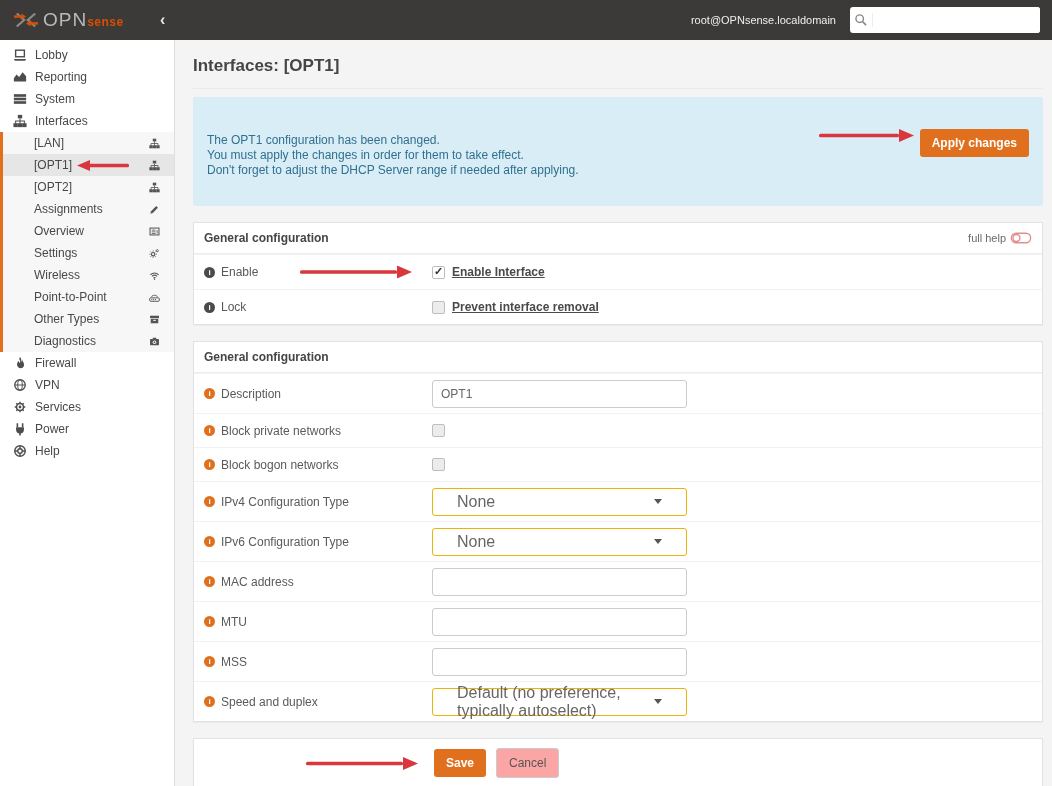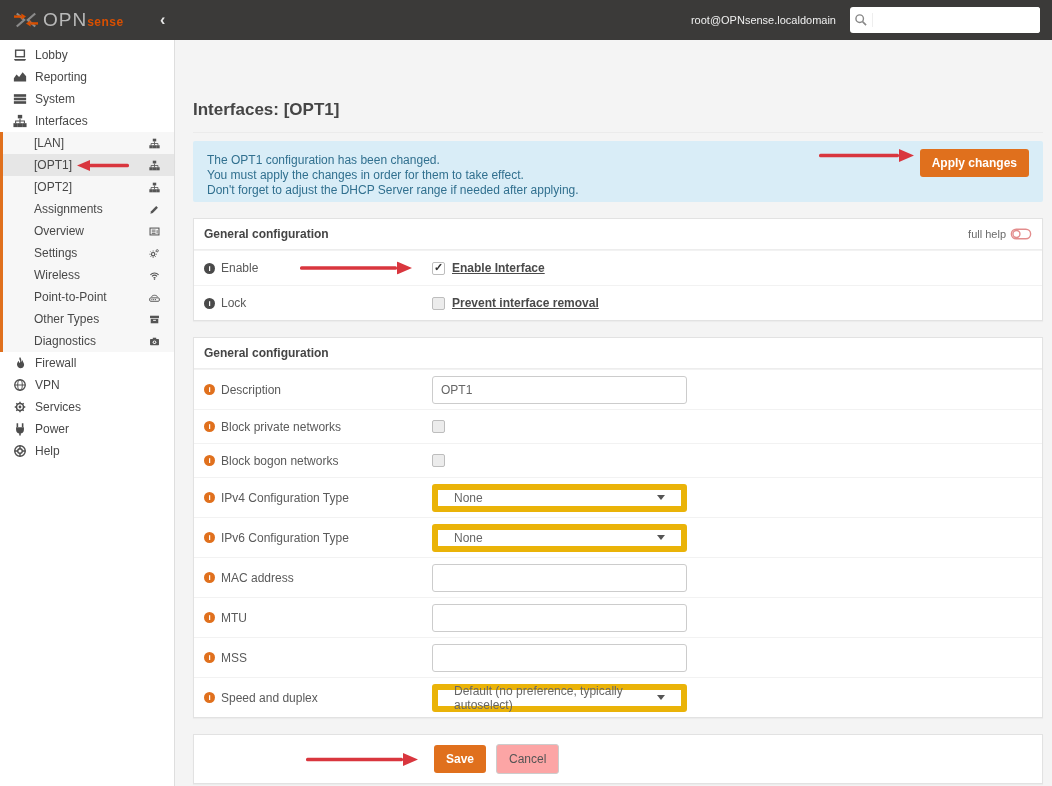--- a/index.html
+++ b/index.html
@@ -21,26 +21,26 @@
   
   .wrap { display:flex; height:746px; }
   .sidebar { width:175px; background:#fff; border-right:1px solid #dedede; padding-top:4px; font-size:12px; color:#484848; }
   .snav-item { display:flex; align-items:center; height:22px; padding:0 12px; cursor:pointer; }
   .snav-item .licon { width:15px; margin-right:8px; display:flex; justify-content:center; }
   .submenu { background:#f7f7f7; border-left:3px solid #e0701d; }
   .snav-sub { display:flex; align-items:center; height:22px; padding:0 14px 0 31px; cursor:pointer; }
   .snav-sub.active { background:#e6e6e6; }
   .snav-sub .sub-label { flex:none; }
   .snav-sub .ricon { margin-left:auto; display:flex; }
-  .content { flex:1; padding:0 9px 0 18px; overflow:hidden;margin-top:44px; }
+  .content { flex:1; padding:0 9px 0 18px; overflow:hidden; }
   
   .page-title-band { padding:16px 0 12px 0; border-bottom:1px solid #ebebeb; }
   .page-title { font-size:17px; font-weight:bold; color:#454545; }
   
-  .alert { margin-top:8px; background:#d9edf7; border-radius:2px; padding:4px 14px; display:flex; }
+  .alert { margin-top:8px; background:#d9edf7; border-radius:2px; padding:28px 14px; display:flex; }
   .alert-text { flex:1; font-size:12px; color:#31708f; line-height:15px; padding-top:8px; }
   .alert-side { display:flex; align-items:flex-start; padding-top:4px; }
   .btn { display:inline-block; border:none; border-radius:3px; font-size:12px; font-weight:bold;
     padding:7px 12px; cursor:pointer; font-family:"Liberation Sans",sans-serif; }
   .btn-primary { background:#e0701d; color:#fff; }
   .btn-default { background:#fca5a5; color:#555; border:1px solid #ccc; font-weight:normal; }
   
   .panel { background:#fff; border:1px solid #e2e2e2; margin-top:16px; box-shadow:0 1px 1px rgba(0,0,0,.03); }
   .panel-head { display:flex; align-items:center; padding:8px 10px; border-bottom:1px solid #ededed; }
   .panel-title { font-size:12px; font-weight:bold; color:#454545; }
@@ -53,22 +53,22 @@
   .info { width:11px; height:11px; border-radius:50%; background:#e0701d; color:#fff; font-size:8px;
     font-weight:bold; font-style:normal; display:inline-flex; align-items:center; justify-content:center; flex:none; }
   .info.dark { background:#4a4a4a; }
   .cb { width:13px; height:13px; border:1px solid #bdbdbd; border-radius:2px; background:#ececec;
     cursor:pointer; flex:none; position:relative; }
   .cb.checked { background:#fff; }
   .cb.checked::after { content:"✓"; position:absolute; left:1px; top:-2px; font-size:11px; font-weight:bold; color:#333; }
   .cb-label { font-size:12px; font-weight:bold; color:#4a4a4a;text-decoration:underline; }
   .tinput { width:255px; height:28px; border:1px solid #ccc; border-radius:3px; font-size:12px;
     color:#666; padding:0 8px; outline:none; font-family:"Liberation Sans",sans-serif; background:#fff; }
-  .fselect { width:255px; height:28px; border:6px solid #eab308; border-radius:3px; background:#fff;
-    display:flex; align-items:center; padding:0 16px; font-size:12px; color:#666; cursor:pointer; }
+  .fselect { width:255px; height:28px; border:1px solid #eab308; border-radius:3px; background:#fff;
+    display:flex; align-items:center; padding:0 24px; font-size:16px; color:#666; cursor:pointer; }
   .fselect .caret { margin-left:auto; width:0; height:0; border-left:4px solid transparent;
     border-right:4px solid transparent; border-top:5px solid #555; }
   
   .save-panel { padding:9px 10px 9px 112px; display:flex; align-items:center; gap:10px; }
   
   .footer { margin-top:18px; margin-left:-18px; margin-right:-9px; background:#fbfbfb;
     border-top:1px solid #e4e4e4; padding:11px 0 11px 18px; font-size:11px; color:#7a7a7a; }
   
   .arrow { fill:#d9363e; flex:none; }
   .arrow-abs { position:absolute; left:-122px; top:50%; transform:translateY(-50%); }

